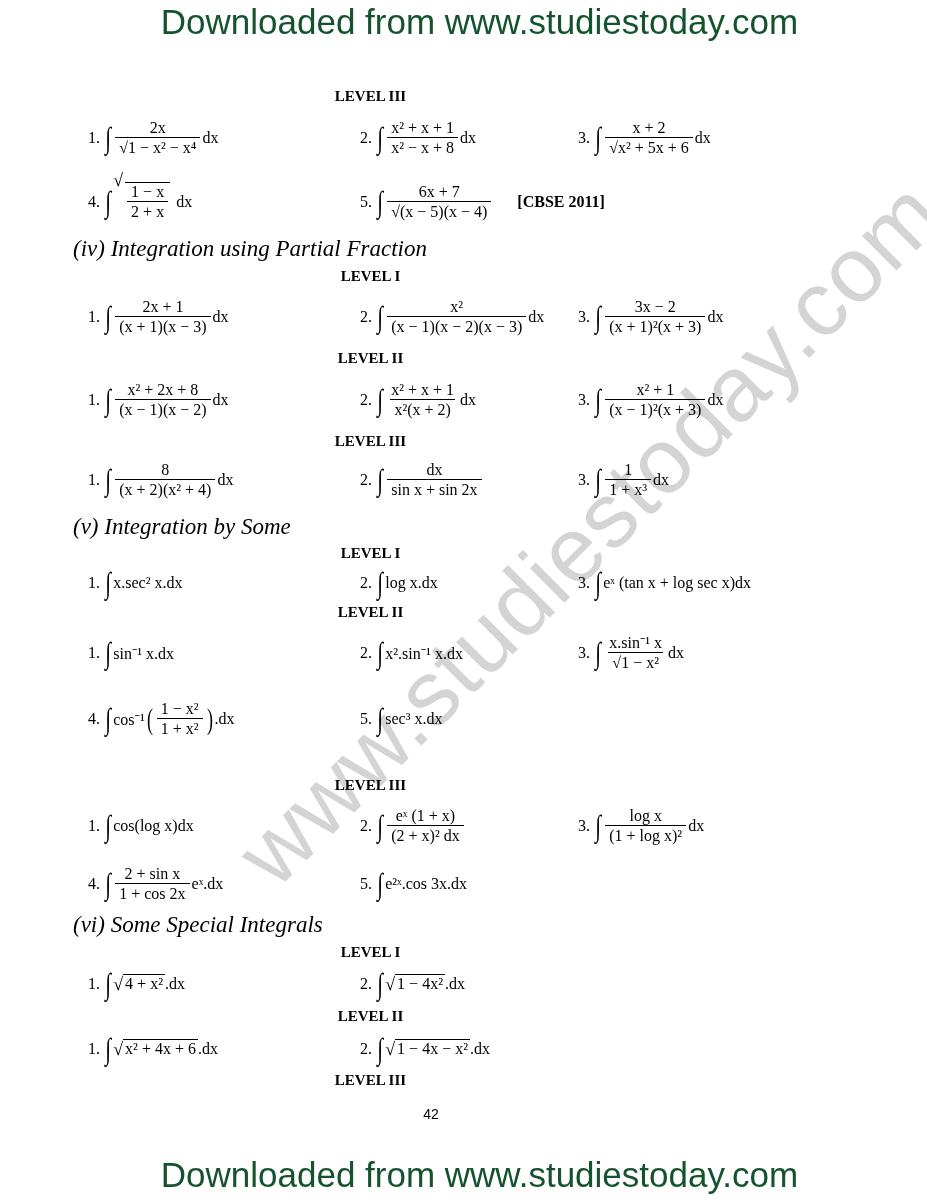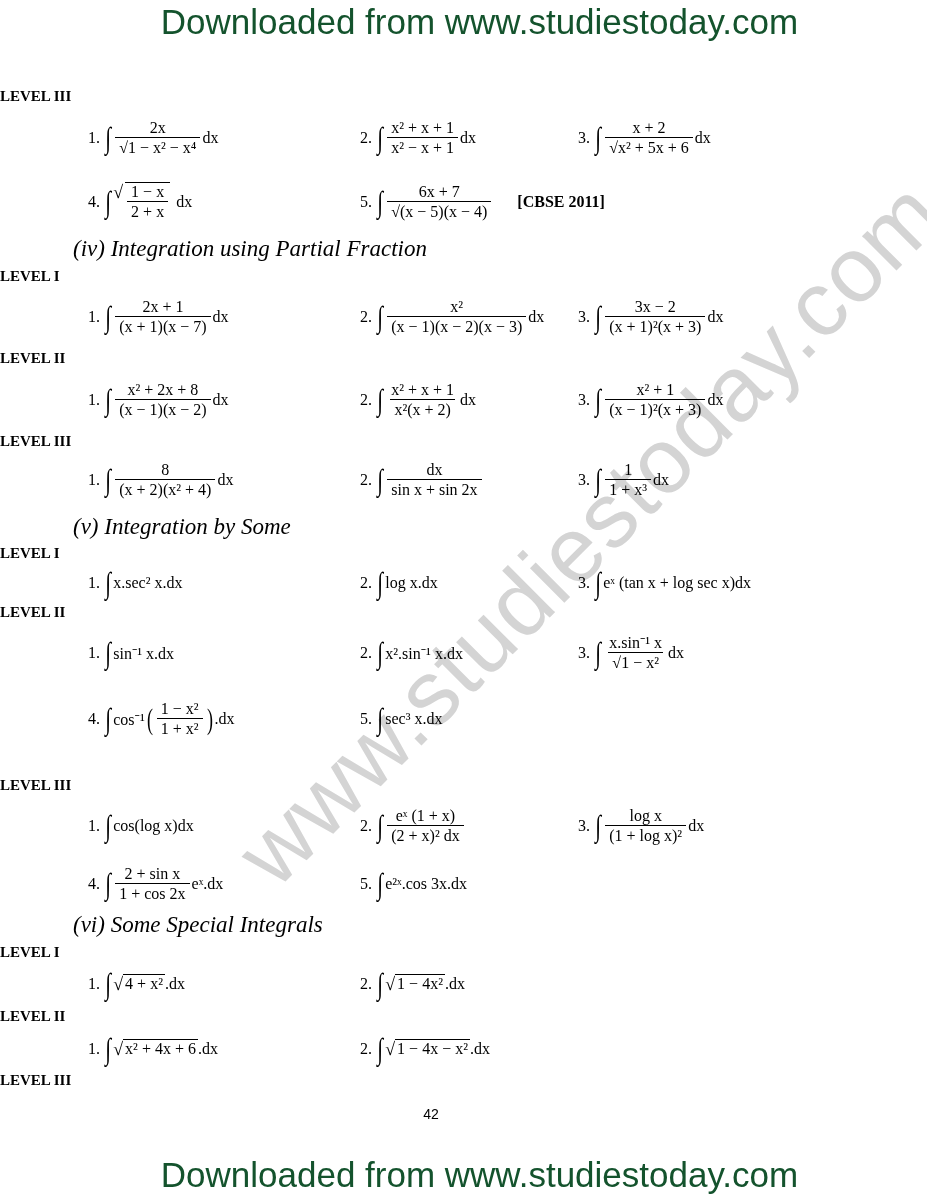--- a/index.html
+++ b/index.html
@@ -6,28 +6,28 @@
   body { width: 927px; height: 1200px; position: relative; overflow: hidden;
          font-family: "Liberation Serif", serif; color: #000; }
   .banner { position: absolute; left: 16px; width: 927px; text-align: center;
             font-family: "Liberation Sans", sans-serif; font-size: 35px; color: #14532d; }
   .banner.top { top: 2px; }
   .banner.bottom { top: 1155px; }
   .watermark { position: absolute; left: 160px; top: 590px; width: 640px;
                font-family: "Liberation Sans", sans-serif; font-size: 92px; color: #d4d4d4;
                transform: rotate(-45deg); transform-origin: center center; white-space: nowrap;
                letter-spacing: 1px; z-index: 0; pointer-events: none; }
-  .level { position: absolute; left: 0; width: 741px; text-align: left;
+  .level { position: absolute; left: 0; width: 741px; text-align: center;
            font-weight: bold; font-size: 15px; z-index: 1; }
   .section { position: absolute; left: 73px; font-style: italic; font-size: 23px; z-index: 1; }
   .item { position: absolute; font-size: 16px; z-index: 1; display: flex; align-items: center;
           white-space: nowrap; height: 44px; }
   .num { margin-right: 3px; }
   .int { font-size: 30px; transform: scaleX(0.7); display: inline-block; margin: 0 1px; line-height: 1; }
-  .frac { display: inline-flex; flex-direction: column; align-items: center; vertical-align: middle; margin: 0 2px; }
+  .frac { display: inline-flex; flex-direction: column; align-items: center; vertical-align: middle; margin: 12px 2px; }
   .frac .n { padding: 0 4px; line-height: 18px; }
   .frac .d { padding: 0 4px; border-top: 1px solid #000; line-height: 20px; }
   .sqrt { display: inline-flex; align-items: stretch; }
   .sqrt .rad { font-size: 18px; }
   .sqrt .under { border-top: 1px solid #000; padding: 0 2px; }
   .tag { font-weight: bold; margin-left: 24px; }
   .paren { font-size: 30px; transform: scaleX(0.6); display: inline-block; }
   .pagenum { position: absolute; top: 1106px; left: 0; width: 862px; text-align: center;
              font-family: "Liberation Sans", sans-serif; font-size: 14px; }
 </style>
@@ -46,21 +46,21 @@
     <span class="n">2x</span>
     <span class="d"><span>√</span><span>1 − x² − x⁴</span></span>
   </span>
   <span>dx</span>
 </div>
 <div class="item" style="left:360px;top:116px">
   <span class="num">2.</span>
   <span class="int">∫</span>
   <span class="frac">
     <span class="n">x² + x + 1</span>
-    <span class="d">x² − x + 1</span>
+    <span class="d">x² − x + 8</span>
   </span>
   <span>dx</span>
 </div>
 <div class="item" style="left:578px;top:116px">
   <span class="num">3.</span>
   <span class="int">∫</span>
   <span class="frac">
     <span class="n">x + 2</span>
     <span class="d"><span>√</span><span>x² + 5x + 6</span></span>
   </span>
@@ -89,21 +89,21 @@
 </div>
 
 <div class="section" style="top:236px">(iv) Integration using Partial Fraction</div>
 <div class="level" style="top:268px">LEVEL I</div>
 
 <div class="item" style="left:88px;top:295px">
   <span class="num">1.</span>
   <span class="int">∫</span>
   <span class="frac">
       <span class="n">2x + 1</span>
-      <span class="d">(x + 1)(x − 7)</span>
+      <span class="d">(x + 1)(x − 3)</span>
     </span>
   <span>dx</span>
 </div>
 <div class="item" style="left:360px;top:295px">
   <span class="num">2.</span>
   <span class="int">∫</span>
   <span class="frac">
       <span class="n">x²</span>
       <span class="d">(x − 1)(x − 2)(x − 3)</span>
     </span>

